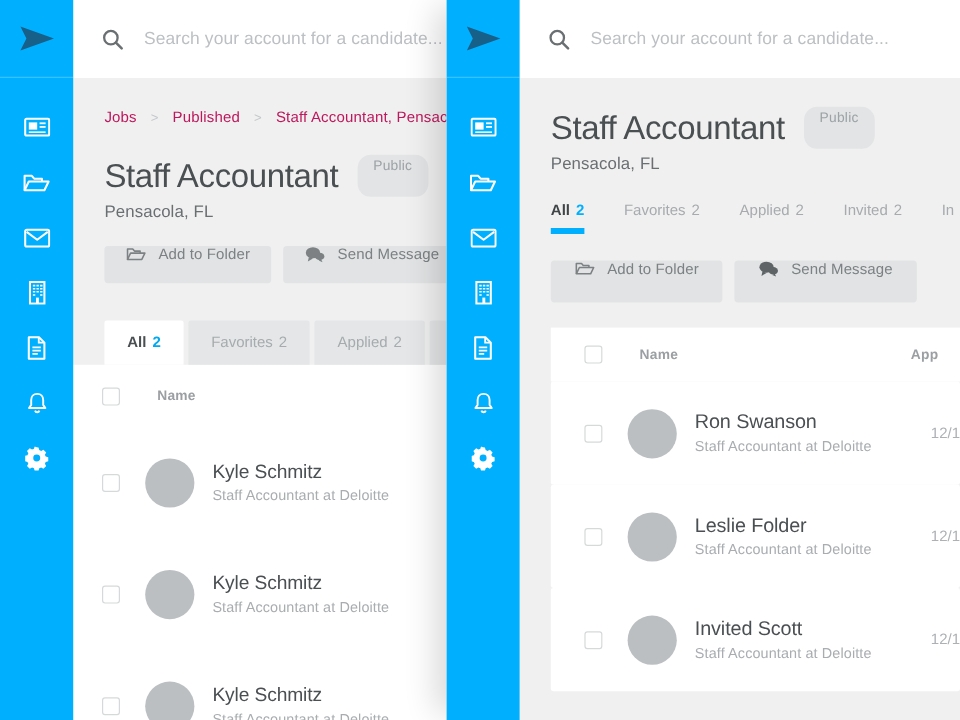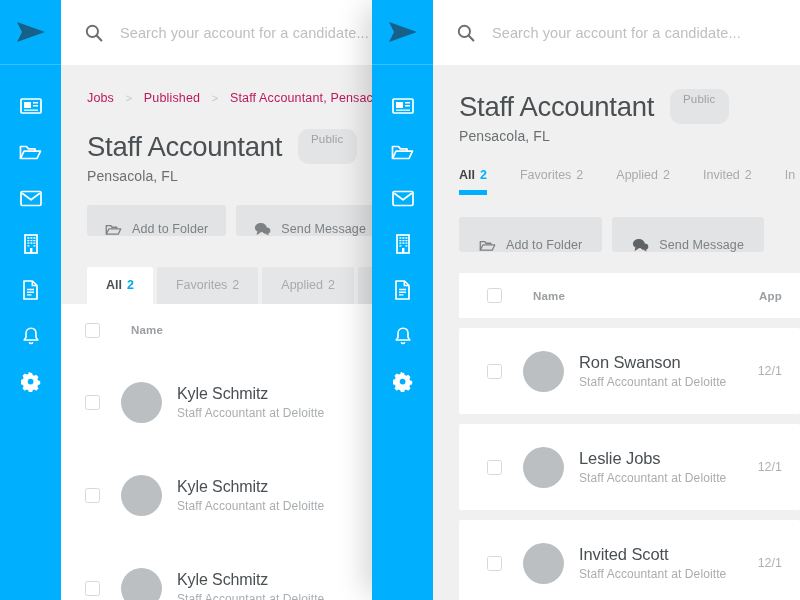--- a/index.html
+++ b/index.html
@@ -41,21 +41,21 @@
   .breadcrumb .sep { margin:0 8px; color:#c3c7ca; font-size:11px; }
 
   .title-row { display:flex; align-items:center; margin-top:24px; white-space:nowrap; }
   .page-title { font-size:27.5px; color:#4a4f52; font-weight:400; letter-spacing:-.3px; }
   .badge { margin-left:16px; background:#e2e4e5; color:#9ea2a5; border-radius:11px;
            padding:4px 13px 19px; font-size:11.5px; letter-spacing:.2px;text-align:right; }
   .subtitle { margin-top:4px; font-size:14px; color:#6a6f72; letter-spacing:.1px; }
 
   
   .btn-row { display:flex; gap:10px; white-space:nowrap; }
-  .btn { display:inline-flex; align-items:flex-end; border:0; border-radius:3px;
+  .btn { display:inline-flex; align-items:flex-start; border:0; border-radius:3px;
          background:#e1e3e4; color:#7d8184; font-size:12.5px; font-family:"Liberation Sans",sans-serif;
          padding:0 18px; height:31px; cursor:pointer; letter-spacing:.1px; }
   .btn .bi { margin-right:10px; display:flex; }
 
   
   .tabs-boxed { display:flex; gap:4px; white-space:nowrap; }
   .tabs-boxed .tab { background:#e4e6e7; color:#a7abae; font-size:12.5px; padding:11px 19px 12px;
                      border-radius:2px 2px 0 0; cursor:pointer; }
   .tabs-boxed .tab.active { background:#ffffff; color:#4a4f52; font-weight:bold; }
   .tabs-boxed .tab .cnt { margin-left:5px; font-weight:normal; color:#a7abae; }
@@ -81,21 +81,21 @@
   .row-plain .nm { font-size:16px; color:#4a4f52; letter-spacing:-.1px; }
   .row-plain .sub { font-size:12px; color:#a9adb0; margin-top:3px; letter-spacing:.1px; }
 
   
   .list-cards { margin-top:8px; }
   .thead-cards { background:#ffffff; display:flex; align-items:center; height:45px;
                  padding-left:28px; padding-right:18px; }
   .thead-cards .th-name { margin-left:31px; font-size:11.5px; font-weight:bold; color:#9b9fa2; letter-spacing:.2px; }
   .thead-cards .th-app { margin-left:auto; font-size:11.5px; font-weight:bold; color:#9b9fa2; letter-spacing:.2px; }
   .card-row { background:#ffffff; display:flex; align-items:center; height:86px;
-              padding-left:28px; padding-right:18px; margin-top:10px; border-radius:2px; }
+              padding-left:28px; border-radius:2px; }
   .card-row .avatar { width:41px; height:41px; border-radius:50%; background:#bbbfc1; margin-left:21px; flex:0 0 auto; }
   .card-row .meta { margin-left:15px; }
   .card-row .nm { font-size:16.5px; color:#4a4f52; letter-spacing:-.1px; }
   .card-row .sub { font-size:12px; color:#a9adb0; margin-top:3px; letter-spacing:.1px; }
   .card-row .dt { margin-left:auto; font-size:12.5px; color:#adb1b4; }
 
   
   .cb { width:15px; height:15px; border:1px solid #d6d9da; border-radius:2.5px;
         background:#fff; flex:0 0 auto; cursor:pointer; }
 
@@ -400,21 +400,21 @@
             <span class="meta">
               <span class="nm blk">Ron Swanson</span>
               <span class="sub blk">Staff Accountant at Deloitte</span>
             </span>
             <span class="dt">12/1</span>
           </div>
           <div class="card-row">
             <span class="cb"></span>
             <span class="avatar"></span>
             <span class="meta">
-              <span class="nm blk">Leslie Jobs</span>
+              <span class="nm blk">Leslie Folder</span>
               <span class="sub blk">Staff Accountant at Deloitte</span>
             </span>
             <span class="dt">12/1</span>
           </div>
           <div class="card-row">
             <span class="cb"></span>
             <span class="avatar"></span>
             <span class="meta">
               <span class="nm blk">Invited Scott</span>
               <span class="sub blk">Staff Accountant at Deloitte</span>

